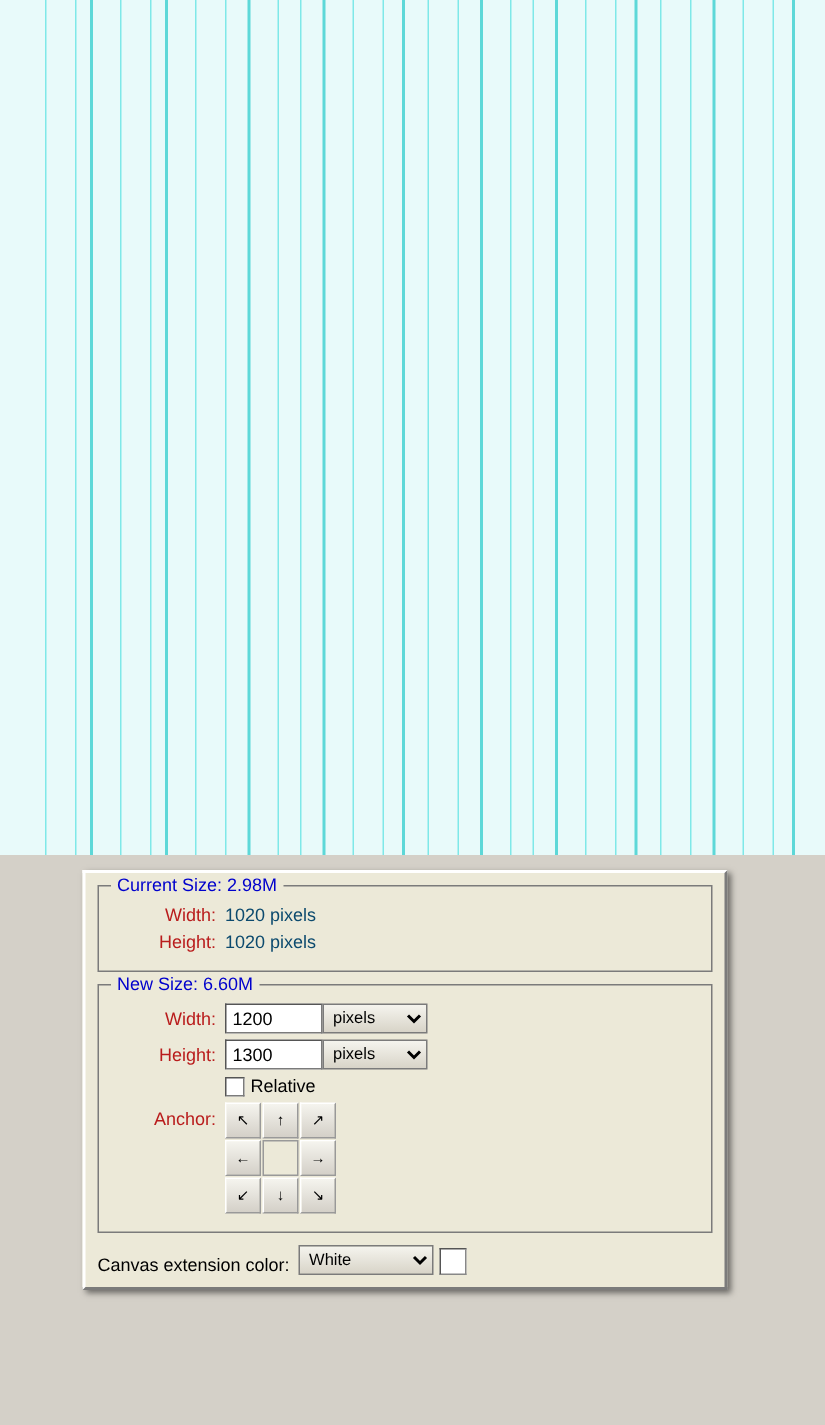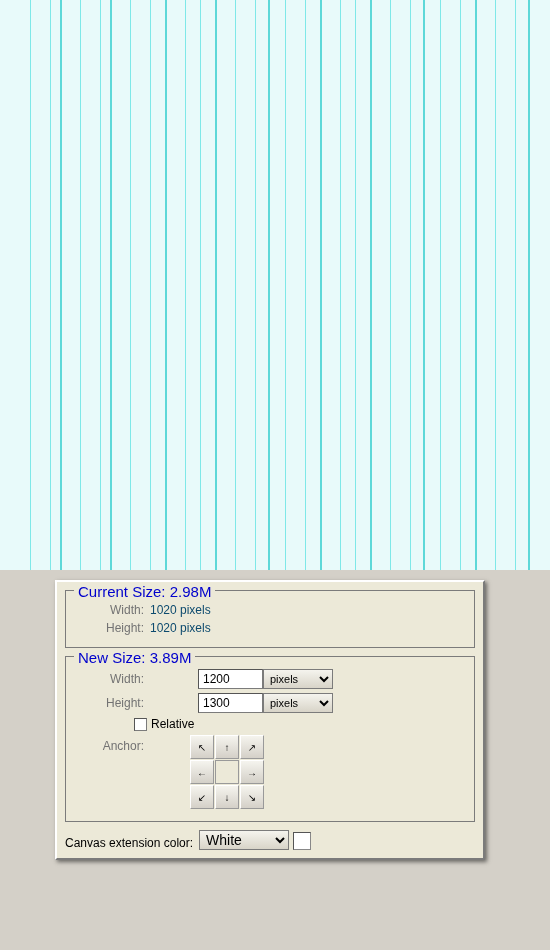--- a/index.html
+++ b/index.html
@@ -94,92 +94,90 @@
       background-color: #ece9d8;
     }
 
     .fieldset-legend {
       position: absolute;
       top: -8px;
       left: 8px;
       background-color: #ece9d8;
       padding: 0 4px;
       color: #0000cc;
-      font-size: 15px;
+      font-size: 12px;
     }
 
     .fieldset-content {
       margin-top: 4px;
     }
 
     .field-row {
       display: flex;
       align-items: center;
       margin-bottom: 4px;
     }
 
     .field-label {
       width: 70px;
       text-align: right;
       margin-right: 6px;
-      color: #737373;
+      color: #b91c1c;
     }
 
     .field-value {
       color: #0c4a6e;
     }
 
     
     .text-input {
       width: 65px;
       height: 20px;
       border: 1px solid #7b7b7b;
       background-color: #ffffff;
       padding: 2px 4px;
       font-size: 12px;
       border-top: 1px solid #555;
       border-left: 1px solid #555;
-      margin-left: 48px;
     }
 
     
     .dropdown {
       height: 20px;
       border: 1px solid #7b7b7b;
       background: linear-gradient(to bottom, #f5f4ee, #d8d4c8);
       padding: 0 2px;
       font-size: 11px;
       min-width: 70px;
       cursor: pointer;
     }
 
     
     .checkbox-row {
       display: flex;
       align-items: center;
-      margin-left: 60px;
+      margin-left: 76px;
       margin-bottom: 4px;
     }
 
     .checkbox {
       width: 13px;
       height: 13px;
       border: 1px solid #7b7b7b;
       background-color: #ffffff;
       margin-right: 4px;
       border-top: 1px solid #555;
       border-left: 1px solid #555;
     }
 
     
     .anchor-section {
       display: flex;
       align-items: flex-start;
       margin-bottom: 4px;
-      gap: 40px;
     }
 
     .anchor-label {
       width: 70px;
       text-align: right;
       margin-right: 6px;
       padding-top: 4px;
     }
 
     .anchor-grid {
@@ -233,21 +231,21 @@
       color: #000;
       margin-right: 6px;
       white-space: nowrap;
     }
 
     .color-dropdown {
       height: 20px;
       border: 1px solid #7b7b7b;
       background: linear-gradient(to bottom, #f5f4ee, #d8d4c8);
       padding: 0 2px;
-      font-size: 14px;
+      font-size: 11px;
       width: 90px;
       cursor: pointer;
     }
 
     .color-swatch {
       width: 18px;
       height: 18px;
       background-color: #ffffff;
       border: 1px solid #888;
       margin-left: 4px;
@@ -328,21 +326,21 @@
               <span class="field-value">1020 pixels</span>
             </div>
             <div class="field-row">
               <span class="field-label">Height:</span>
               <span class="field-value">1020 pixels</span>
             </div>
           </div>
         </div>
 
         <div class="fieldset-box">
-          <span class="fieldset-legend">New Size: 3.89M</span>
+          <span class="fieldset-legend">New Size: 6.60M</span>
           <div class="fieldset-content">
 
             <div class="field-row">
               <span class="field-label">Width:</span>
               <input type="text" class="text-input" value="1200" style="">
               <select class="dropdown">
                 <option>pixels</option>
                 <option>percent</option>
                 <option>cm</option>
                 <option>inches</option>

